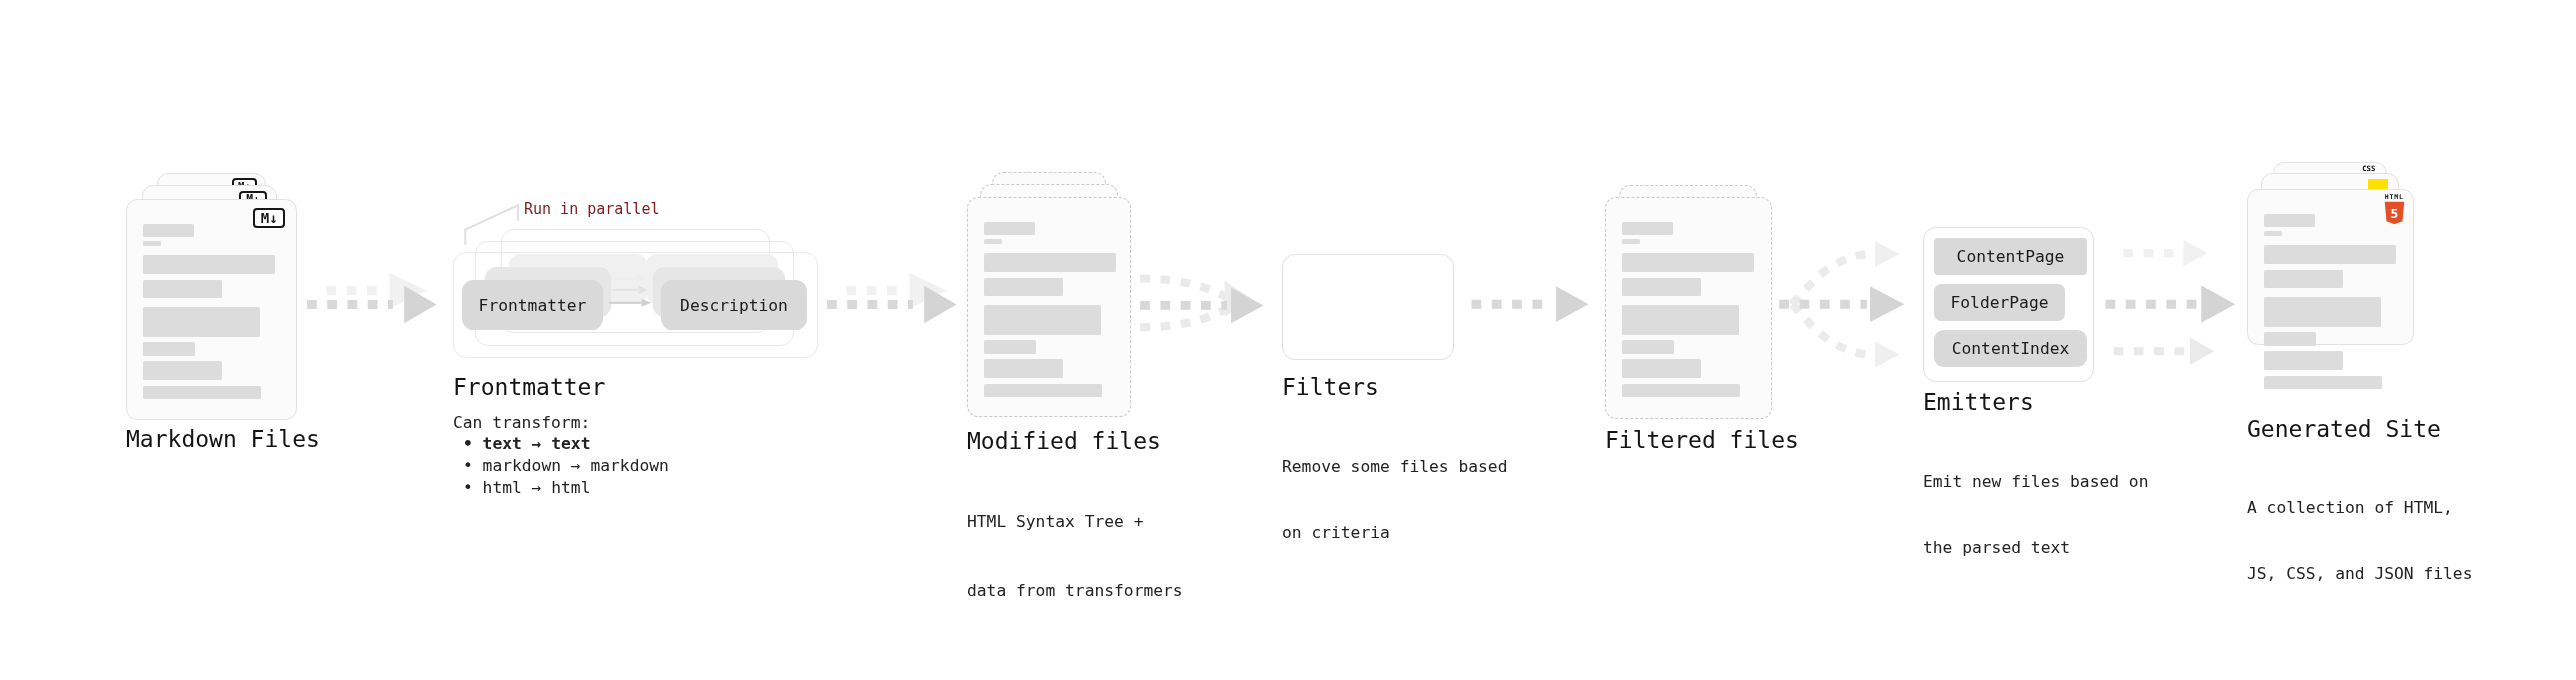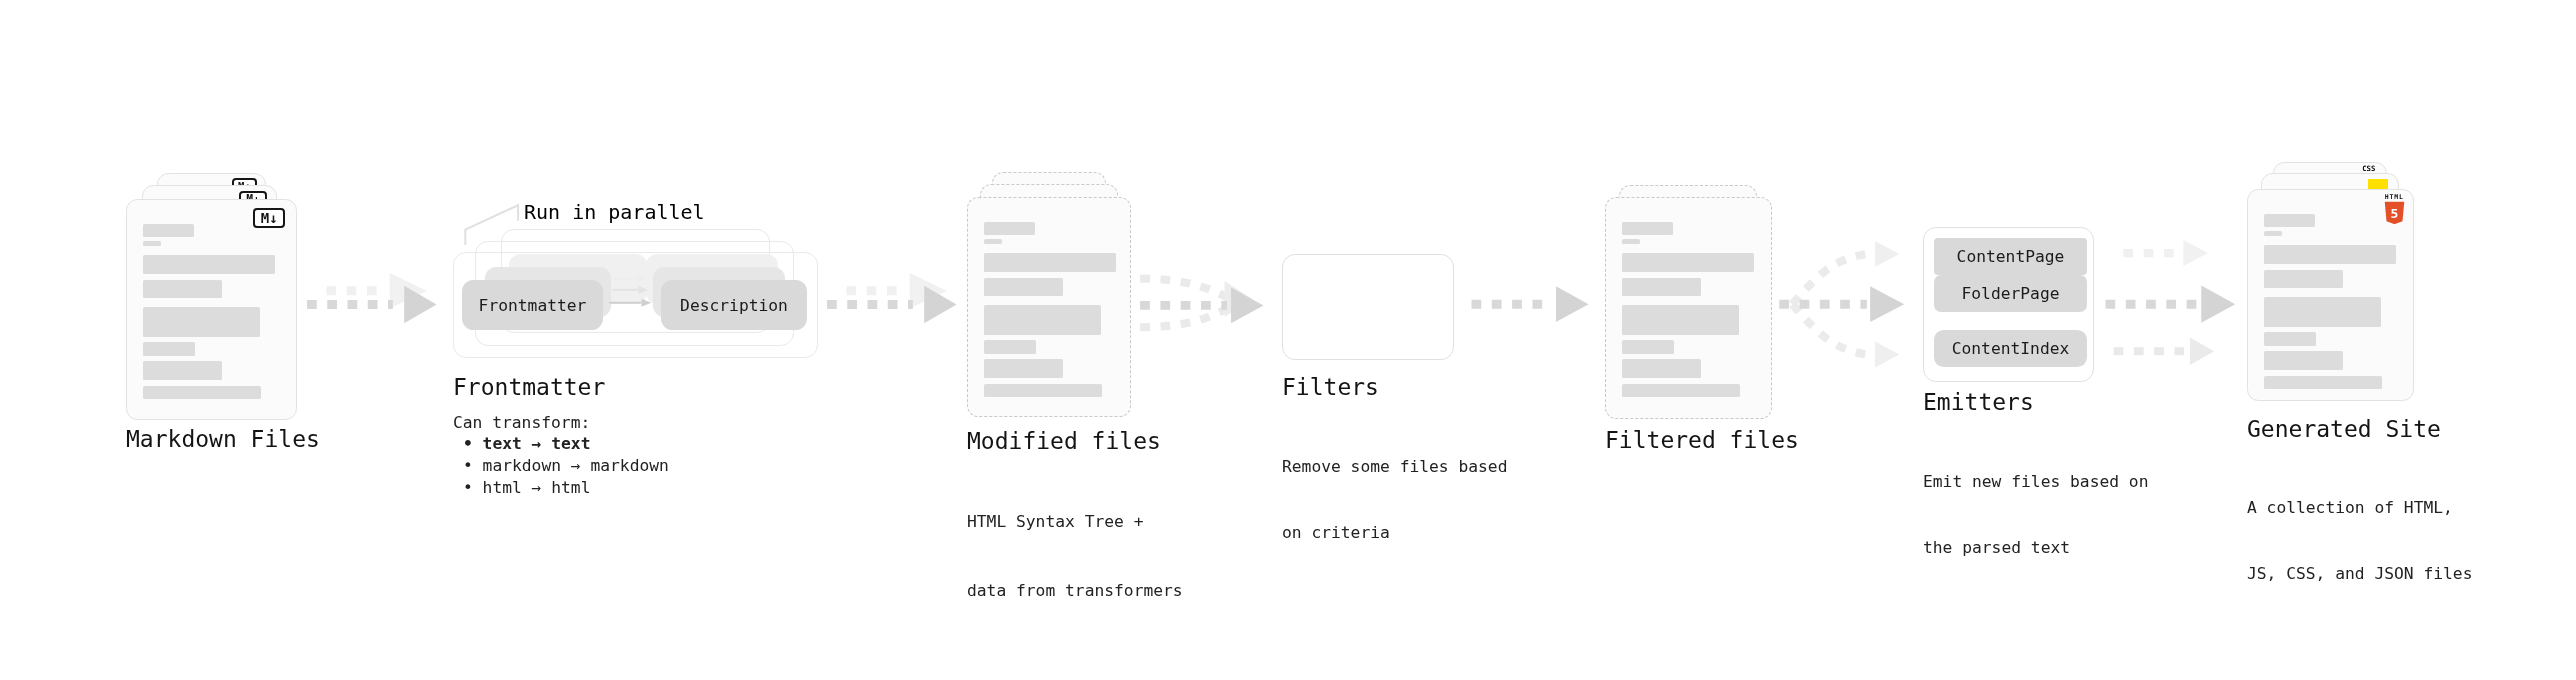--- a/index.html
+++ b/index.html
@@ -31,21 +31,21 @@
   .chip{position:absolute;background:#d9d9d9;border-radius:11.4px;display:flex;align-items:center;justify-content:center;
     font-size:16.3px;color:#1b1b1b;box-sizing:border-box;}
   .chip.ghost1{background:#e6e6e6;}
   .chip.ghost2{background:#f0f0f0;}
   .holder{position:absolute;border:1.6px solid #e0e0e0;border-radius:13px;box-sizing:border-box;background:transparent;}
   
   .title{position:absolute;font-size:23px;line-height:28px;color:#141414;white-space:pre;}
   .desc{position:absolute;font-size:16.3px;line-height:22px;color:#222222;white-space:pre;}
   .desc .ln{display:block;}
   .bullet{position:absolute;font-size:16.3px;line-height:20.3px;color:#222222;white-space:pre;}
-  .note{position:absolute;font-size:20px;color:#000000;white-space:pre;}
+  .note{position:absolute;font-size:15px;color:#7f1d1d;white-space:pre;}
   svg{display:block;}
 </style>
 </head>
 <body>
 
 <div id="canvas">
 
   <div>
     <div class="page" style="left:157px;top:173px;width:109px;height:57px;">
       <div class="md-badge sm">M↓</div>
@@ -178,21 +178,21 @@
     <path d="M 20,89 C 48,58 66,34 112,27" stroke="#ebebeb" stroke-width="10" stroke-dasharray="12 13" fill="none"></path>
     <polygon points="122,11 152,27 122,43" fill="#efefef"></polygon>
     <path d="M 20,89 C 48,120 66,144 112,151" stroke="#ebebeb" stroke-width="10" stroke-dasharray="12 13" fill="none"></path>
     <polygon points="122,135 152,151 122,167" fill="#efefef"></polygon>
     <line x1="4" y1="89" x2="112" y2="89" stroke="#d8d8d8" stroke-width="11" stroke-dasharray="12 13"></line>
     <polygon points="116,67 158,89 116,111" fill="#d4d4d4"></polygon>
   </svg>
 
   <div class="holder" style="left:1923px;top:227px;width:171px;height:155px;"></div>
   <div class="chip" style="left:1934px;top:238px;width:153px;height:37px;border-radius:4px;">ContentPage</div>
-  <div class="chip" style="left:1934px;top:275px;width:153px;height:37px;border-radius:7px;">FolderPage</div>
+  <div class="chip" style="left:1934px;top:284px;width:131px;height:37px;border-radius:7px;">FolderPage</div>
   <div class="chip" style="left:1934px;top:330px;width:153px;height:37px;border-radius:9.8px;">ContentIndex</div>
   <div class="title" style="left:1923px;top:388px;">Emitters</div>
   <div class="desc" style="left:1923px;top:427px;">
     <span class="ln">Emit new files based on</span>
     <span class="ln">the parsed text</span>
   </div>
 
   <svg class="abs" style="left:2099px;top:232px;" width="142" height="146" viewBox="0 0 175 180">
     <line x1="30" y1="26" x2="100" y2="26" stroke="#f0f0f0" stroke-width="10" stroke-dasharray="12 13"></line>
     <polygon points="104,10 134,26 104,42" fill="#f1f1f1"></polygon>
@@ -202,21 +202,21 @@
     <polygon points="112,130 142,147 112,164" fill="#eaeaea"></polygon>
   </svg>
 
   <div>
     <div class="page" style="left:2273px;top:162px;width:114px;height:49px;">
       <div class="css-badge">CSS</div>
     </div>
     <div class="page" style="left:2261px;top:173px;width:138px;height:57px;">
       <div class="js-badge"></div>
     </div>
-    <div class="page" style="left:2247px;top:189px;width:167px;height:212px;">
+    <div class="page" style="left:2247px;top:189px;width:167px;height:156px;">
       <div class="html5">
         <div class="html5-word">HTML</div>
         <svg width="23" height="23.6" viewBox="0 0 28 29">
           <polygon points="2,1 26,1 23.8,25 14,28.5 4.2,25" fill="#e34f26"></polygon>
           <text x="14" y="21" text-anchor="middle" font-size="16" font-weight="bold" fill="#ffffff">5</text>
         </svg>
       </div>
       <div class="bars">
           <div class="bar" style="width: 51px; height: 13px; margin-top: 23.6px;"></div>
           <div class="bar" style="width: 18px; height: 5.7px; margin-top: 4.1px;"></div>

